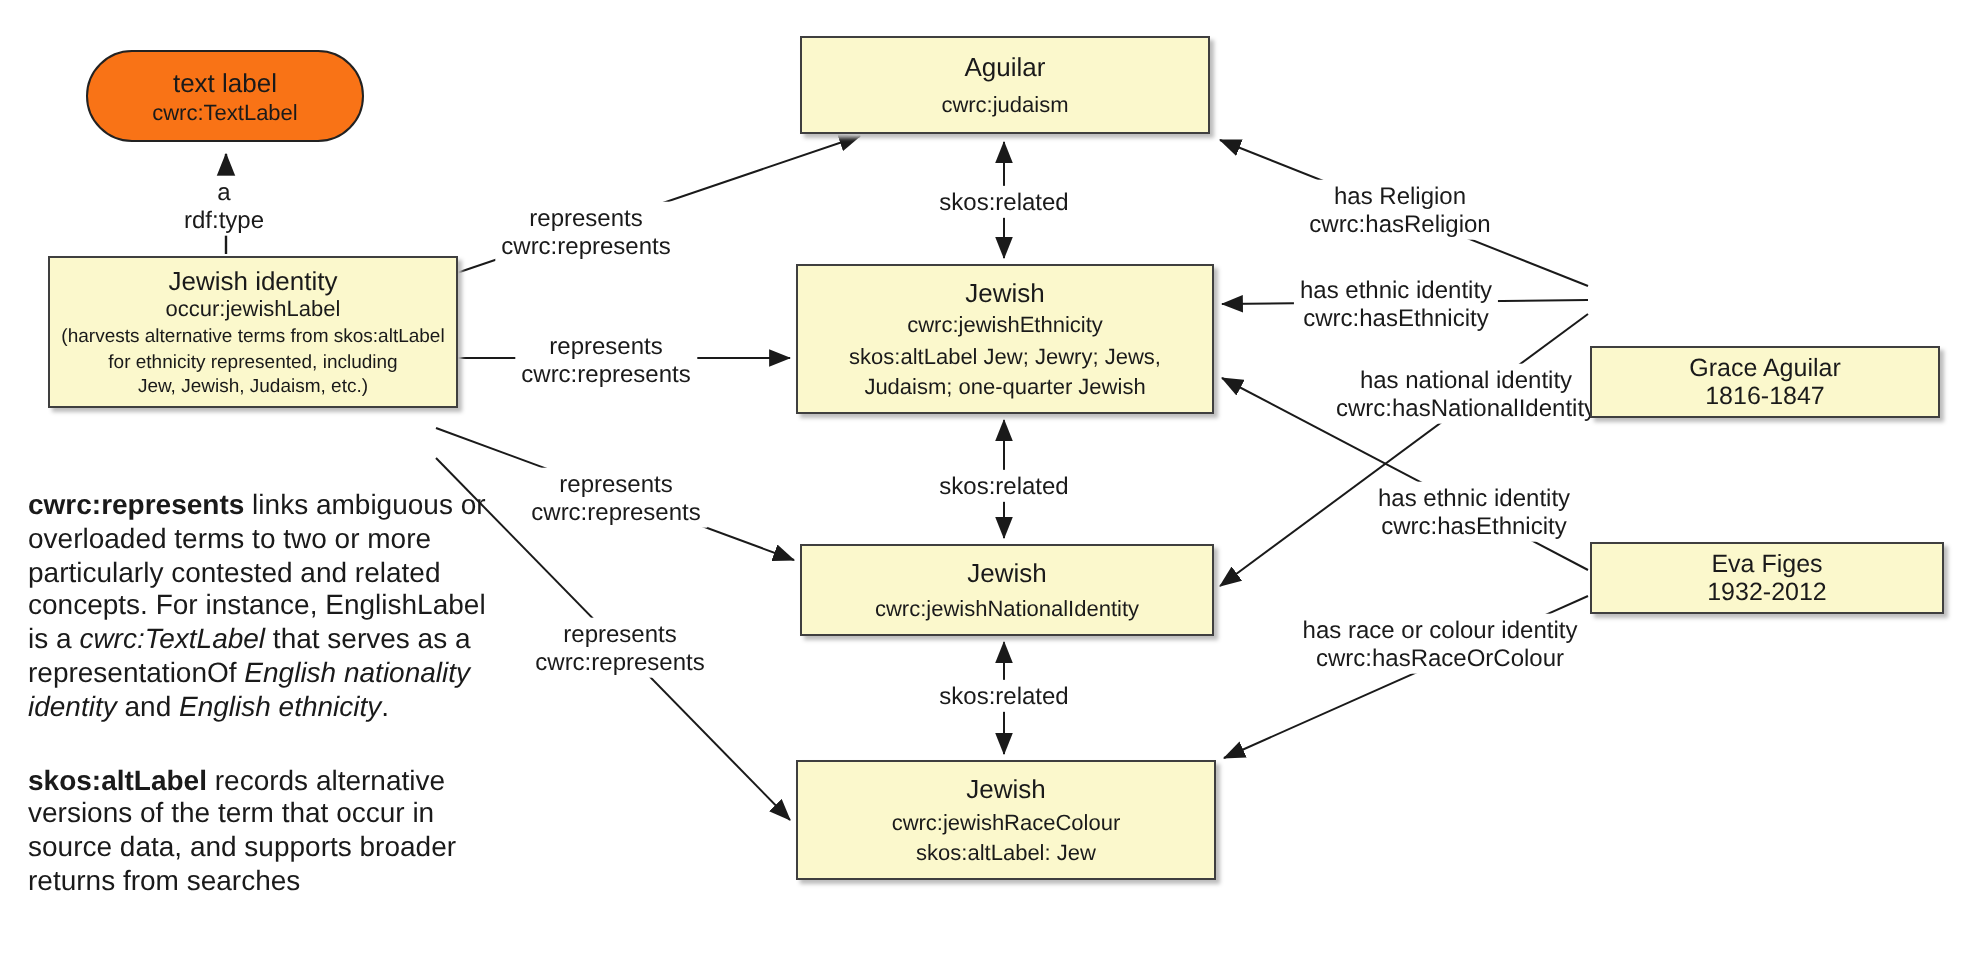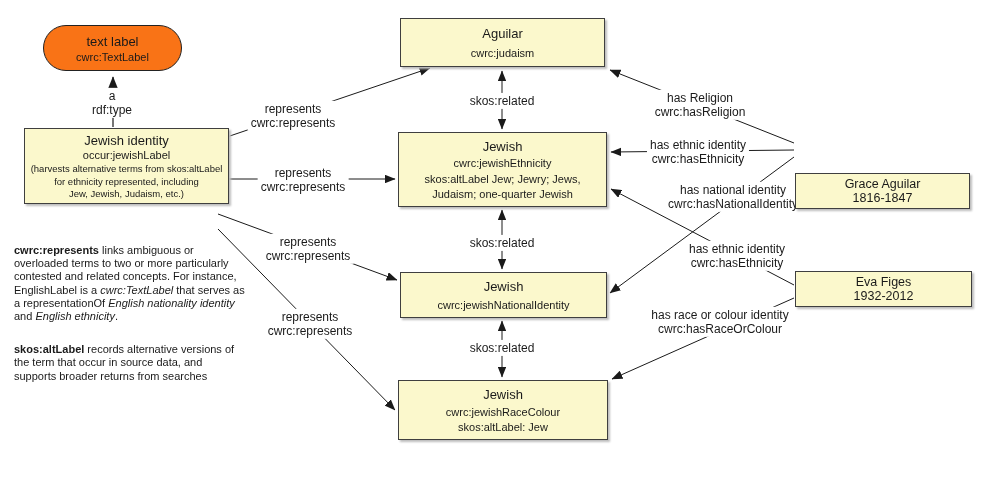--- a/index.html
+++ b/index.html
@@ -2,21 +2,21 @@
 <html><head>
 <meta charset="utf-8">
 <style>
   html,body { margin:0; padding:0; background:#ffffff; }
   .diagram {
     position:relative; width:987px; height:480px; background:#ffffff;
     font-family:"Liberation Sans", sans-serif; color:#1a1a1a; overflow:hidden;
   }
   svg.lines { position:absolute; left:0; top:0; z-index:1; }
   .notes { position:absolute; left:14px; top:244px; width:232px; z-index:2;
-           font-size:11px; line-height:1.2; color:#1a1a1a; }
+           font-size:14px; line-height:1.2; color:#1a1a1a; }
   .notes p { margin:0; }
   .notes p.gap1 { margin-top:26px; }
   .notes p.gap2 { margin-top:20px; }
   .notes .b { font-weight:bold; }
   .notes .i { font-style:italic; }
   .edge-label {
     position:absolute; transform:translate(-50%,-50%); z-index:3;
     background:#ffffff; text-align:center; line-height:1.18; padding:1px 3px;
     white-space:nowrap;
   }

